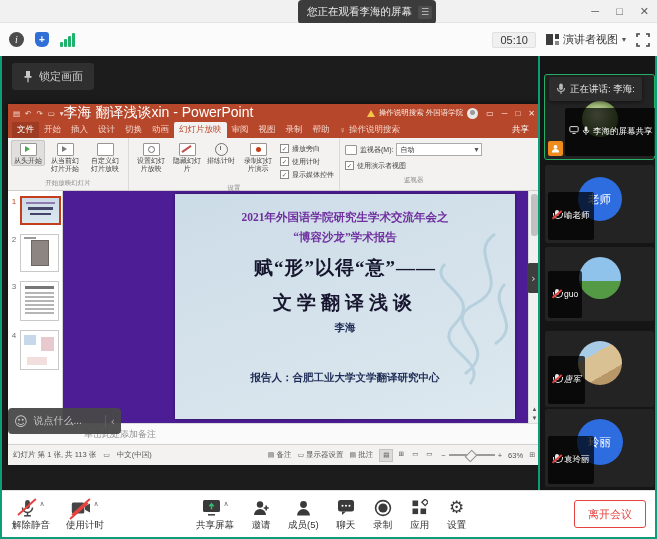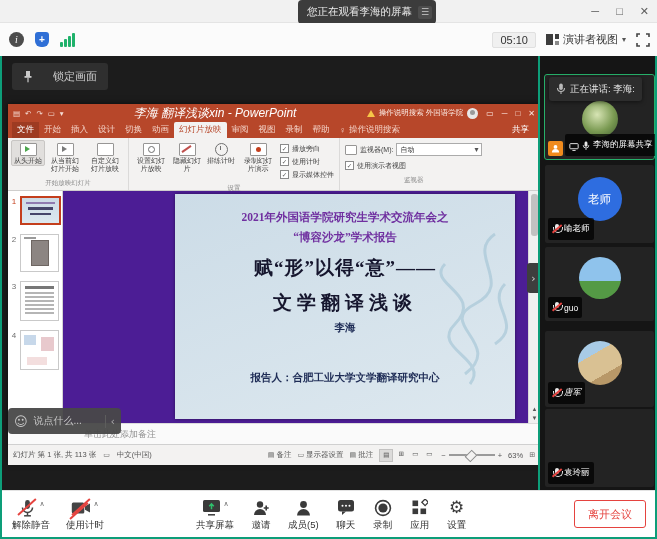--- a/index.html
+++ b/index.html
@@ -29,27 +29,27 @@
   .spk-btn{display:flex;align-items:center;gap:4px;font-size:11px;color:#333;cursor:pointer;}
   .spk-ico{width:13px;height:11px;position:relative;}
   .spk-ico i{position:absolute;left:0;top:0;width:7px;height:11px;background:#3c3c3c;}
   .spk-ico em{position:absolute;right:0;top:0;width:4px;height:5px;background:#3c3c3c;}
   .spk-ico u{position:absolute;right:0;bottom:0;width:4px;height:4px;background:#8a8a8a;}
   .caret{font-size:8px;color:#555;font-family:"DejaVu Sans",sans-serif;}
 
   
   .main{position:absolute;left:0;top:56px;width:657px;height:434px;background:#1c1c1c;}
   .lock-btn{position:absolute;left:12px;top:7px;height:27px;background:#2f2f2f;border-radius:3px;
-            display:flex;align-items:center;gap:20px;padding:0 11px;color:#cfcfcf;font-size:11px;cursor:pointer;}
+            display:flex;align-items:center;gap:6px;padding:0 11px;color:#cfcfcf;font-size:11px;cursor:pointer;}
 
   
   .ppt{position:absolute;left:8px;top:48px;width:532px;height:358px;background:#f3f2f1;box-shadow:0 0 6px rgba(0,0,0,.6);}
   .ppt-title{height:18px;background:#b7472a;display:flex;align-items:center;color:#fff;font-size:8px;padding:0 5px;}
   .qat{display:flex;gap:5px;font-size:7.5px;color:#f6ded6;}
-  .ppt-title-text{flex:1;text-align:center;font-size:12px;color:#fff;font-style:italic;}
+  .ppt-title-text{flex:1;text-align:left;font-size:14px;color:#fff;}
   .ppt-account{display:flex;align-items:center;gap:4px;font-size:7.5px;color:#fbe9e2;}
   .warn-tri{width:0;height:0;border-left:4px solid transparent;border-right:4px solid transparent;border-bottom:7px solid #f7c648;}
   .ppt-avatar{width:11px;height:11px;border-radius:50%;background:#e8e8e8;position:relative;}
   .ppt-avatar::after{content:"";position:absolute;left:3px;top:2px;width:5px;height:5px;border-radius:50%;background:#9a9a9a;}
   .ppt-winctl{display:flex;gap:8px;font-size:8px;color:#fde8e1;margin-left:8px;}
   .ppt-winctl span{cursor:pointer;}
 
   .ppt-tabs{height:16px;background:#b7472a;display:flex;align-items:flex-end;font-size:8.5px;color:#f4d3c8;padding:0 4px;}
   .ppt-tab{padding:2px 5px 2px;cursor:pointer;white-space:nowrap;}
   .ppt-tab.file{background:#9e3b22;color:#fff;}
@@ -141,22 +141,22 @@
   .side-handle{position:absolute;left:527px;top:263px;width:13px;height:30px;background:#3e3e3e;border-radius:3px 0 0 3px;
                display:flex;align-items:center;justify-content:center;color:#d5d5d5;font-size:11px;cursor:pointer;z-index:45;
                font-family:"DejaVu Sans",sans-serif;}
   .speak-banner{position:absolute;left:9px;top:21px;height:24px;background:#2d2d2d;border-radius:3px;display:flex;align-items:center;
                 gap:4px;padding:0 7px;z-index:30;box-shadow:0 1px 4px rgba(0,0,0,.5);}
   .speak-banner span{color:#e6e6e6;font-size:9.5px;white-space:nowrap;}
   .tile{position:absolute;left:5px;width:109px;background:#232323;border-radius:2px;cursor:pointer;}
   .tile.speaking{outline:1.5px solid #27b06a;}
   .tile .av{position:absolute;left:50%;transform:translateX(-50%);border-radius:50%;}
   .av-txt{display:flex;align-items:center;justify-content:center;color:#fff;font-size:11.5px;background:#2e6de0;}
-  .label-chip{position:absolute;left:3px;bottom:3px;background:rgba(0,0,0,.72);border-radius:2px;display:flex;align-items:flex-end;
-              gap:3px;padding:5px 4px;color:#fff;font-size:8.5px;white-space:nowrap;}
+  .label-chip{position:absolute;left:3px;bottom:3px;background:rgba(0,0,0,.72);border-radius:2px;display:flex;align-items:flex-start;
+              gap:3px;padding:18px 4px;color:#fff;font-size:8.5px;white-space:nowrap;}
   .orange-badge{position:absolute;left:3px;bottom:3px;width:15px;height:15px;background:#f08b1d;border-radius:2px;
                 display:flex;align-items:center;justify-content:center;}
   .chip-right{left:20px;}
   .micmute{position:relative;width:9px;height:11px;flex:0 0 auto;}
   .micmute::before{content:"";position:absolute;left:3px;top:0;width:3.5px;height:6px;background:#e8e8e8;border-radius:2px;}
   .micmute::after{content:"";position:absolute;left:1px;top:3px;width:8px;height:5px;border:1px solid #e8e8e8;border-top:none;border-radius:0 0 5px 5px;}
   .micmute i{position:absolute;left:-1px;top:4px;width:12px;height:1.6px;background:#e5433f;transform:rotate(-40deg);z-index:2;}
 
   
   .footer{position:absolute;left:0;top:490px;width:657px;height:49px;background:#fff;border-top:1px solid #e3e3e3;}
@@ -522,20 +522,21 @@
       <span class="av" style="top:10px;width:44px;height:44px;background:linear-gradient(150deg,#a8cbe6 0 32%, #d9c193 32% 70%, #b89868 70%);"></span>
       <span class="label-chip">
         <span class="micmute">
             <i></i>
           </span>
         <span>唐军</span>
       </span>
     </div>
 
     <div class="tile" style="top:353px;height:78px;">
+      <span class="av av-txt" style="top:10px;width:46px;height:46px;">玲丽</span>
       <span class="label-chip">
         <span class="micmute">
             <i></i>
           </span>
         <span>袁玲丽</span>
       </span>
     </div>
   </div>
 
   <div class="side-handle">›</div>

